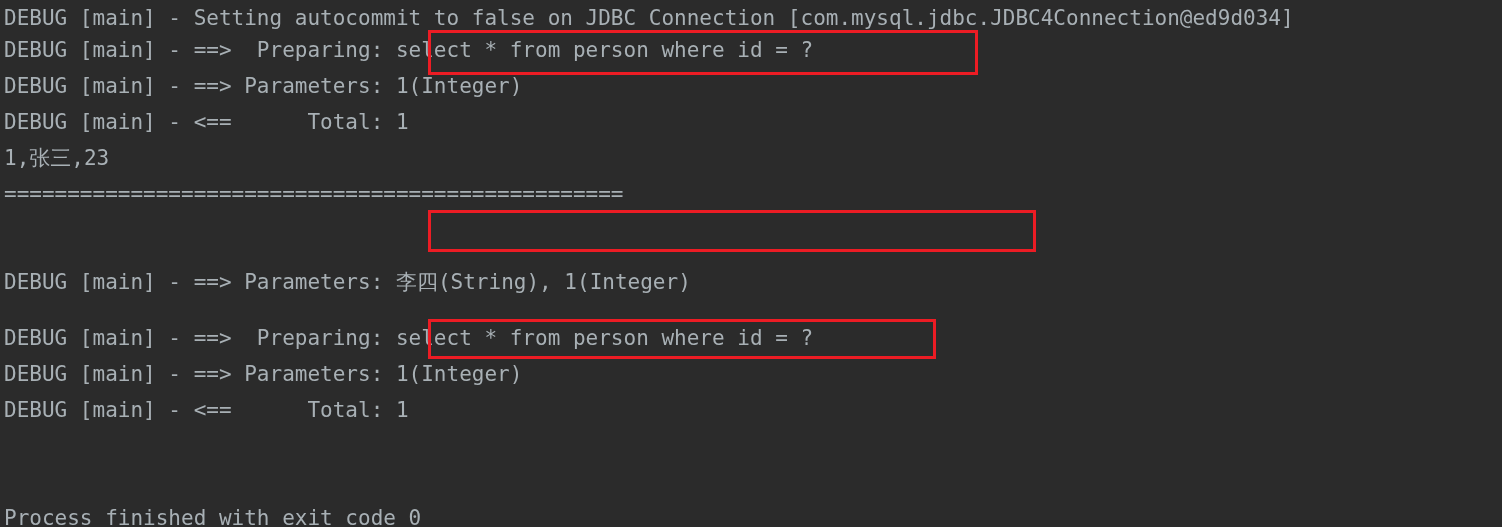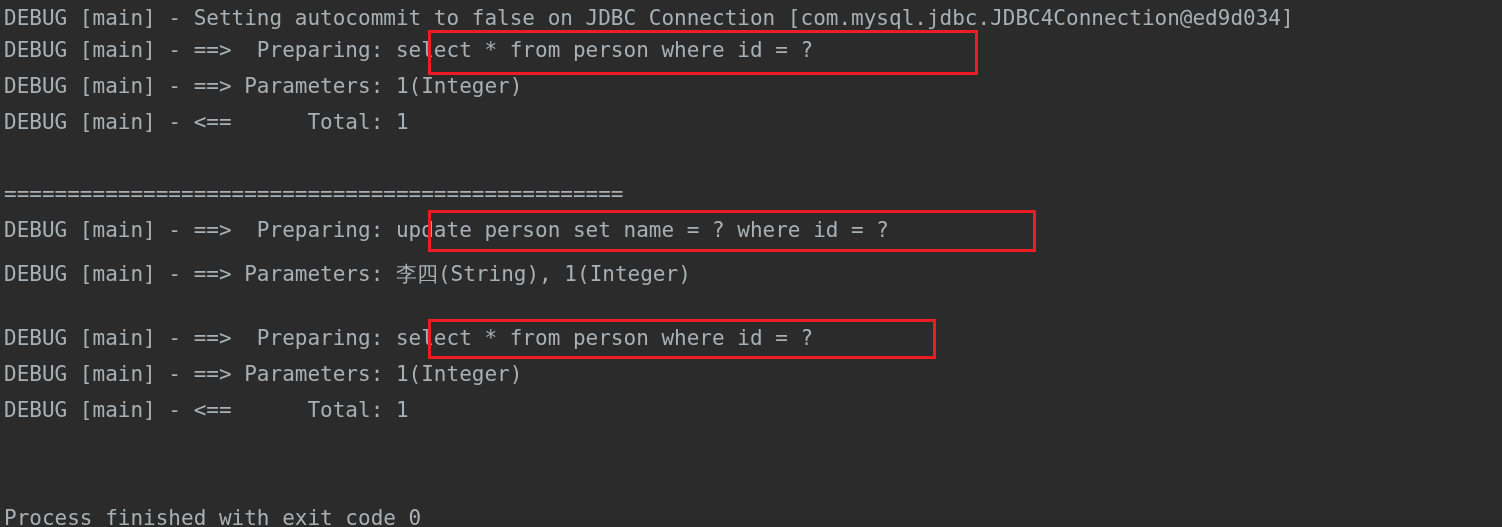--- a/index.html
+++ b/index.html
@@ -51,23 +51,23 @@
 </style>
 </head>
 <body>
 
 <div id="console">
 
   <pre class="log-line" style="top:0px">DEBUG [main] - Setting autocommit to false on JDBC Connection [com.mysql.jdbc.JDBC4Connection@ed9d034]</pre>
   <pre class="log-line" style="top:32px">DEBUG [main] - ==&gt;  Preparing: select * from person where id = ?</pre>
   <pre class="log-line" style="top:68px">DEBUG [main] - ==&gt; Parameters: 1(Integer)</pre>
   <pre class="log-line" style="top:104px">DEBUG [main] - &lt;==      Total: 1</pre>
+  <pre class="log-line" style="top:140px">1,张三,23</pre>
   <pre class="log-line" style="top:176px">=================================================</pre>
-  <pre class="log-line" style="top:212px">DEBUG [main] - ==&gt;  Preparing: update person set name = ? where id = ?</pre>
-  <pre class="log-line" style="top:256px">DEBUG [main] - ==&gt; Parameters: 李四(String), 1(Integer)</pre>
+  <pre class="log-line" style="top:264px">DEBUG [main] - ==&gt; Parameters: 李四(String), 1(Integer)</pre>
   <pre class="log-line" style="top:320px">DEBUG [main] - ==&gt;  Preparing: select * from person where id = ?</pre>
   <pre class="log-line" style="top:356px">DEBUG [main] - ==&gt; Parameters: 1(Integer)</pre>
   <pre class="log-line" style="top:392px">DEBUG [main] - &lt;==      Total: 1</pre>
   <pre class="log-line" style="top:464px"></pre>
   <pre class="log-line" style="top:500px">Process finished with exit code 0</pre>
 
   <div class="highlight-box" style="left:428px; top:30px; width:550px; height:45px"></div>
   <div class="highlight-box" style="left:428px; top:210px; width:608px; height:42px"></div>
   <div class="highlight-box" style="left:428px; top:319px; width:508px; height:40px"></div>
 

